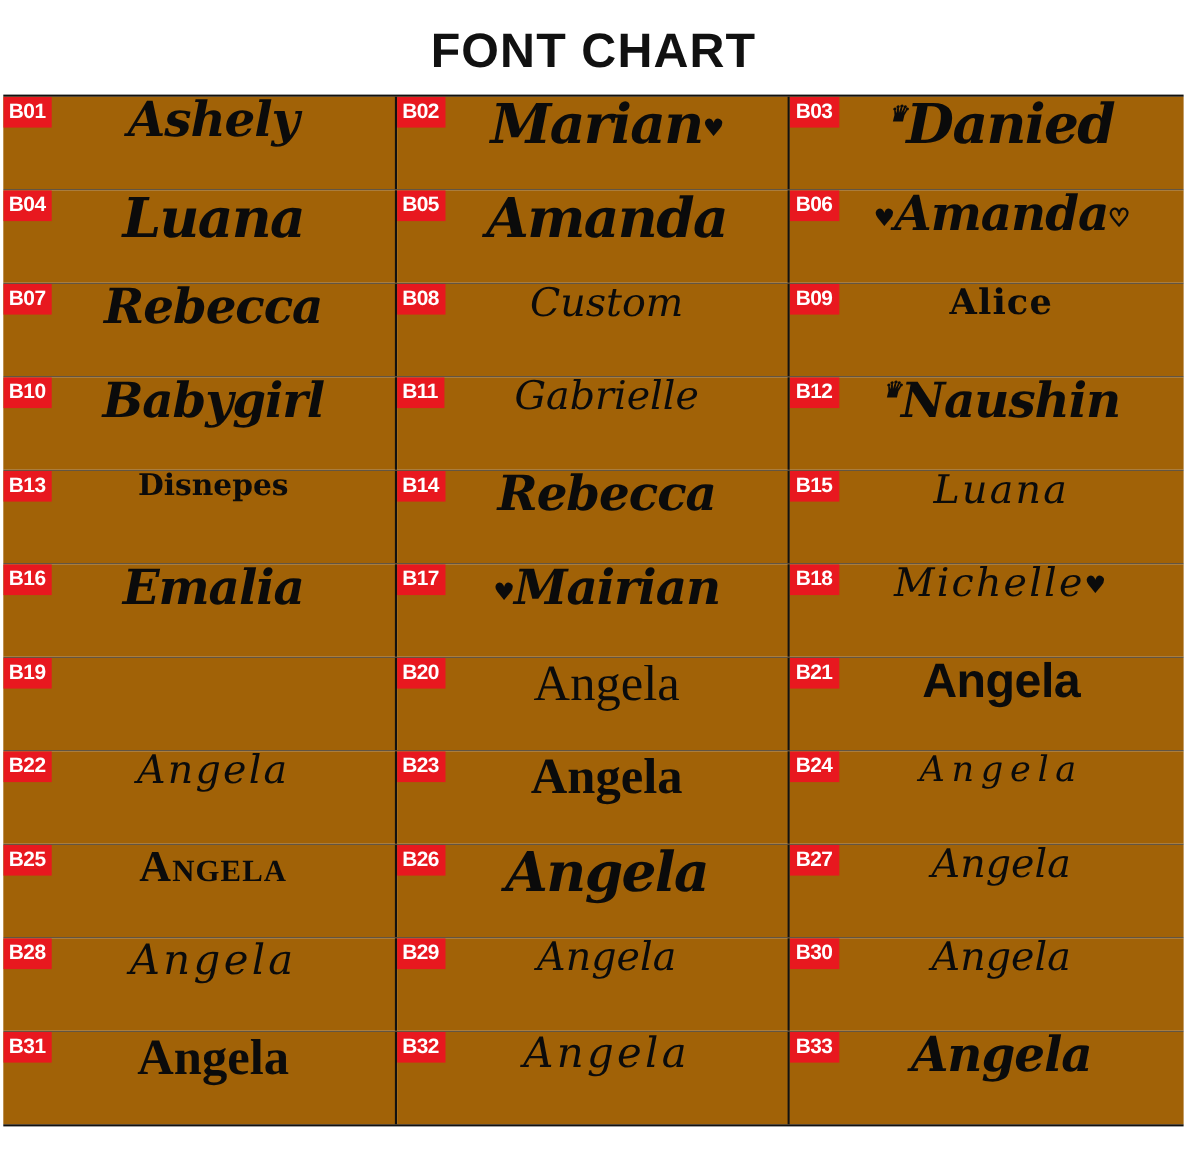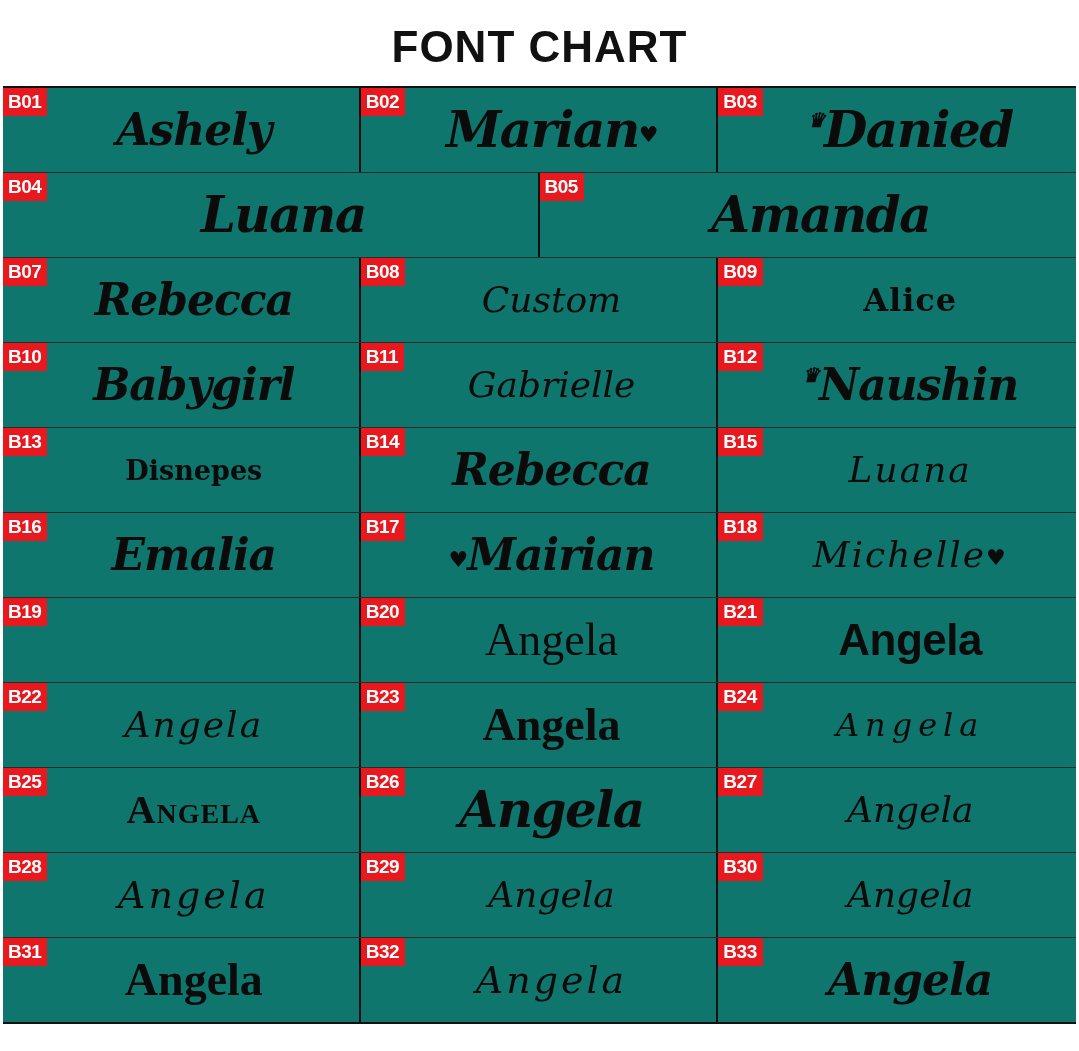--- a/index.html
+++ b/index.html
@@ -46,24 +46,24 @@
   .row:last-child {
     border-bottom: 2px solid #111111;
   }
   .cell {
     position: relative;
     flex: 1 1 33.3333%;
     height: 84px;
     box-sizing: border-box;
     border-right: 2px solid #111111;
     display: flex;
-    align-items: center;
+    align-items: flex-start;
     justify-content: center;
     overflow: hidden;
-    background: #0f766e;
+    background: #a16207;
   }
   .cell:last-child {
     border-right: 0;
   }
   .code {
     position: absolute;
     top: 0;
     left: 0;
     background: #e8181f;
     color: #ffffff;
@@ -205,20 +205,24 @@
       </div>
       <div class="row">
         <div class="cell">
           <span class="code">B04</span>
           <span class="sample s-script-bold-lg"><span>Luana</span></span>
         </div>
         <div class="cell">
           <span class="code">B05</span>
           <span class="sample s-script-bold-lg"><span>Amanda</span></span>
         </div>
+        <div class="cell">
+          <span class="code">B06</span>
+          <span class="sample s-script-bold"><span class="deco heart">♥</span><span>Amanda</span><span class="deco heart-outline">♡</span></span>
+        </div>
       </div>
       <div class="row">
         <div class="cell">
           <span class="code">B07</span>
           <span class="sample s-script-bold"><span>Rebecca</span></span>
         </div>
         <div class="cell">
           <span class="code">B08</span>
           <span class="sample s-script-light"><span>Custom</span></span>
         </div>

